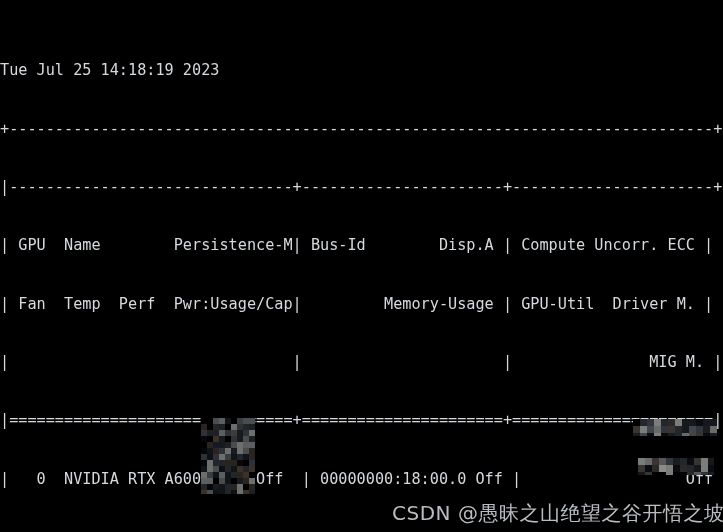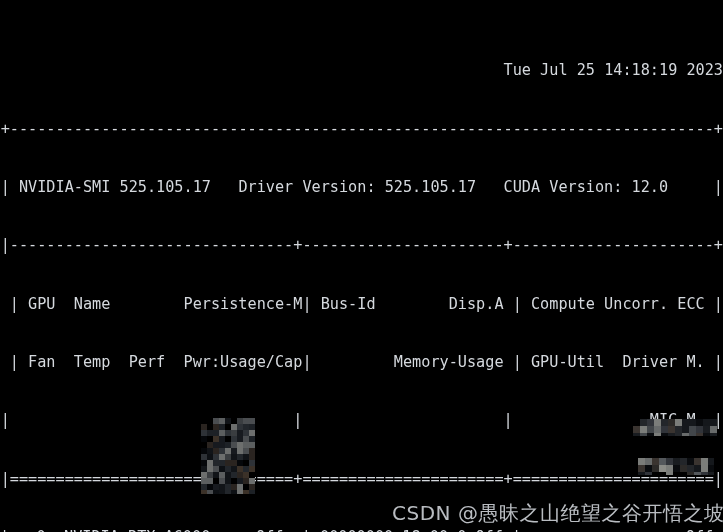--- a/index.html
+++ b/index.html
@@ -22,21 +22,20 @@
     height: 532px;
     background: #000000;
     color: #d5d9de;
     font-family: "DejaVu Sans Mono", "Liberation Mono", monospace;
     font-size: 15.2px;
     line-height: 19.45px;
     letter-spacing: 0px;
     white-space: pre;
     padding: 3px 0 0 0;
     box-sizing: border-box;
-    text-align: right;
   }
   .line {
     white-space: pre;
     height: 19.45px;
     display: block;
   }
   
   .mosaic {
     position: absolute;
     display: block;
@@ -59,21 +58,20 @@
     opacity: 0.92;
   }
 </style>
 </head>
 <body>
 
 <div id="terminal">
 
   <span class="line">Tue Jul 25 14:18:19 2023</span>
   <span class="line">+-----------------------------------------------------------------------------+</span>
-  <span class="line">| NVIDIA-SMI 525.105.17   Driver Version: 525.105.17   CUDA Version: 12.0     |</span>
   <span class="line">|-------------------------------+----------------------+----------------------+</span>
   <span class="line">| GPU  Name        Persistence-M| Bus-Id        Disp.A | Compute Uncorr. ECC |</span>
   <span class="line">| Fan  Temp  Perf  Pwr:Usage/Cap|         Memory-Usage | GPU-Util  Driver M. |</span>
   <span class="line">|                               |                      |               MIG M. |</span>
   <span class="line">|===============================+======================+======================|</span>
   <span class="line">|   0  NVIDIA RTX A6000     Off  | 00000000:18:00.0 Off |                  Off |</span>
   
   
   
   

